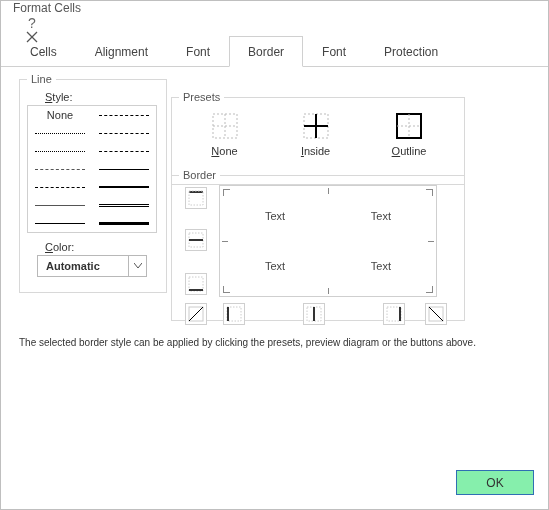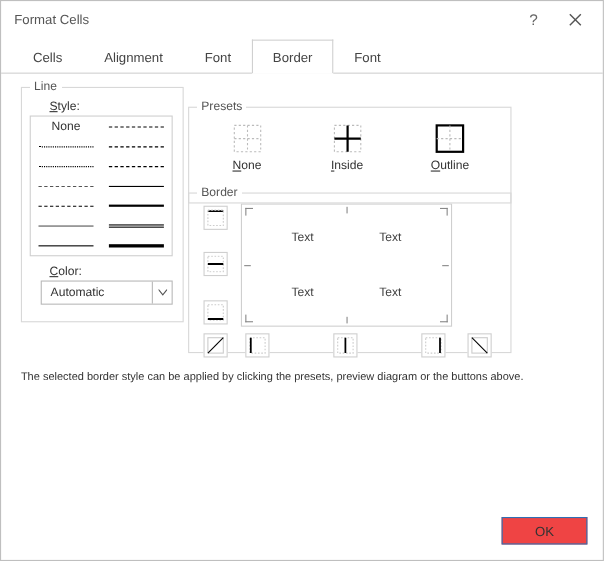--- a/index.html
+++ b/index.html
@@ -13,23 +13,23 @@
   .dialog {
     position: relative;
     width: 549px;
     height: 510px;
     background: #fff;
     border: 1px solid #bfbfbf;
     box-shadow: 0 6px 20px rgba(0,0,0,0.2);
   }
   .titlebar {
     display: flex;
-    align-items: center;
     height: 34px;
     padding: 0 6px 0 12px;
+    flex-direction: column;
   }
   .titlebar .title { flex: 1; font-size: 12px; color: #555; }
   .titlebar .ctl {
     width: 38px; height: 30px;
     display: flex; align-items: center; justify-content: center;
     color: #666; font-size: 14px;
   }
   .tabs {
     display: flex;
     padding: 0 10px;
@@ -91,22 +91,23 @@
   .bt-dash { border-top: 1px dashed #000; }
   .bt-thinsolid { border-top: 1px solid #555; }
   .bt-solid { border-top: 1px solid #000; }
   .bt-med { border-top: 2px solid #000; }
   .bt-thick { border-top: 3px solid #000; }
   .bt-double { border-top: 3px double #000; }
   .bt-dashdot { border-top: 1px dashed #000; height:1px; }
   .color-combo {
     display: flex; align-items: center;
     border: 1px solid #b8b8b8;
-    height: 22px; width: 120px;
+    height: 22px; width: 110px;
     margin-left: 10px;
+    font-weight: bold;
   }
   .color-combo .val { flex: 1; padding: 0 8px; font-size: 11px; }
   .color-combo .dd {
     width: 18px; height: 100%;
     display: flex; align-items: center; justify-content: center;
     border-left: 1px solid #b8b8b8;
   }
 
   
   .presets-row { display: flex; justify-content: space-around; margin-top: 4px; }
@@ -125,21 +126,21 @@
   .side-btn {
     position: absolute;
     width: 22px; height: 22px;
     border: 1px solid #cfcfcf;
     display:flex; align-items:center; justify-content:center;
     background:#fff;
   }
   .preview {
     position:absolute;
     left: 40px; top: 0px;
-    width: 192px; height: 112px;
+    width: 218px; height: 112px;
     border: 1px solid #cfcfcf;
     background:#fff;
   }
   .preview .corner {
     position:absolute; width:7px; height:7px;
     border-color:#888;
   }
   .corner.tl { left:3px; top:3px; border-left:1px solid #888; border-top:1px solid #888; }
   .corner.tr { right:3px; top:3px; border-right:1px solid #888; border-top:1px solid #888; }
   .corner.bl { left:3px; bottom:3px; border-left:1px solid #888; border-bottom:1px solid #888; }
@@ -166,21 +167,21 @@
   }
 
   .footer {
     position:absolute;
     right: 14px; bottom: 14px;
     display:flex; gap:12px;
   }
   .btn {
     min-width: 78px; height:25px;
     border:1px solid #b8b8b8;
-    background:#ef4444;
+    background:#86efac;
     font-size:12px;
     display:flex; align-items:center; justify-content:center;
     padding: 0 14px;
   }
   .btn.primary { border-color:#2f6fb3; }
 </style>
 </head>
 <body>
 
 <div class="dialog">
@@ -195,20 +196,21 @@
       </svg>
     </div>
   </div>
 
   <div class="tabs">
     <div class="tab">Cells</div>
     <div class="tab">Alignment</div>
     <div class="tab">Font</div>
     <div class="tab active">Border</div>
     <div class="tab">Font</div>
+    <div class="tab">Protection</div>
   </div>
 
   <div class="content">
 
     <fieldset class="group line-group">
       <legend>Line</legend>
       <div class="style-label"><u>S</u>tyle:</div>
       <div class="style-grid">
         <div class="style-cell none-cell">None</div>
         <div class="style-cell">

